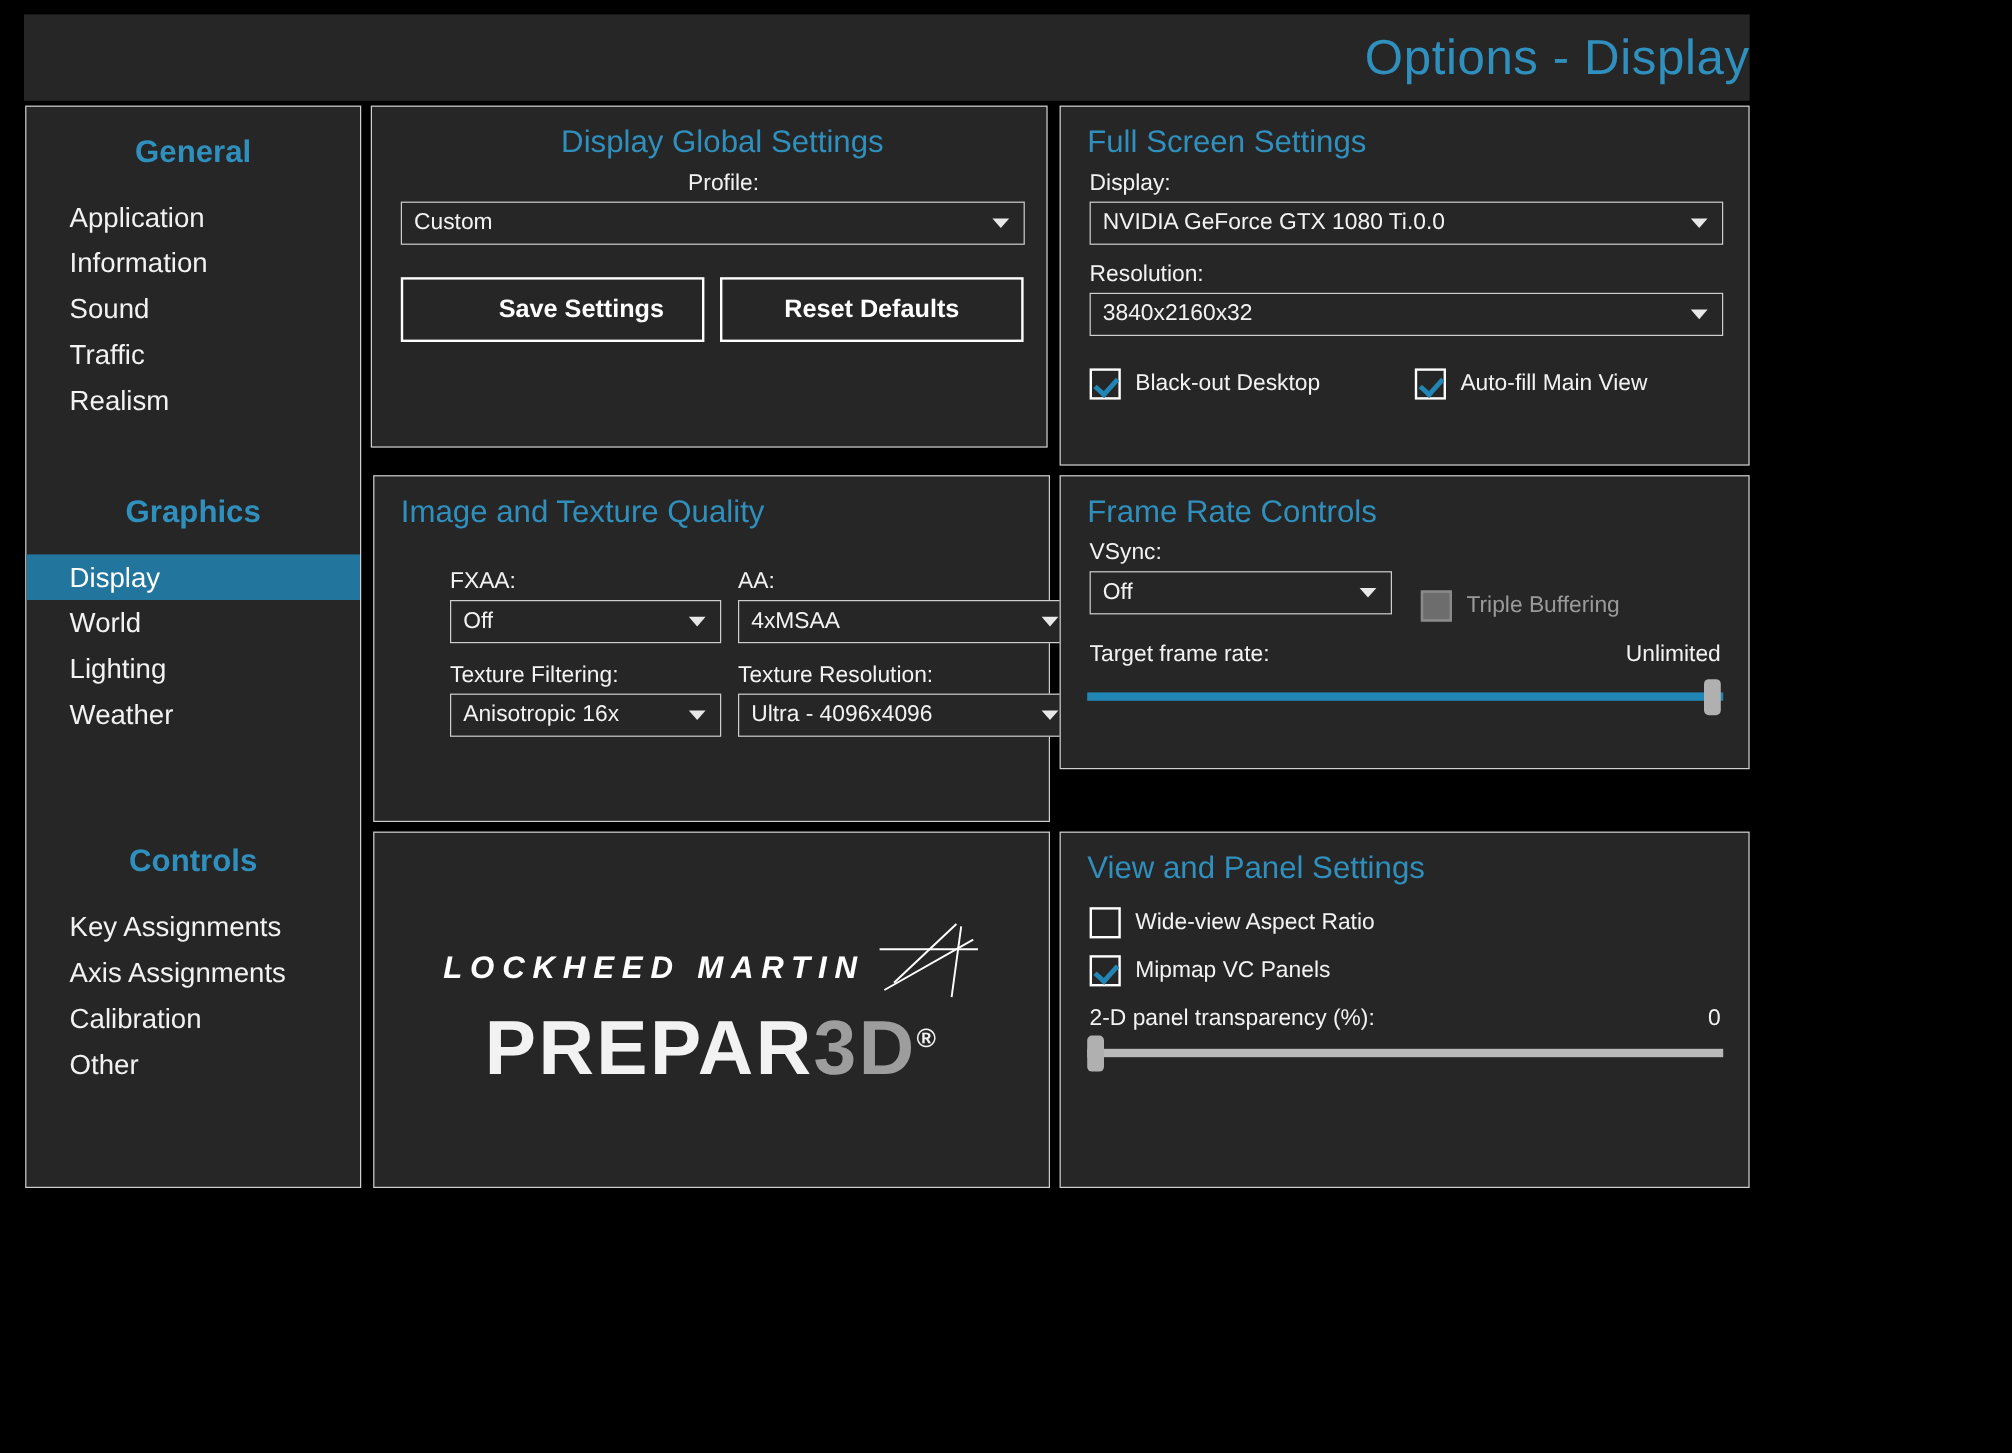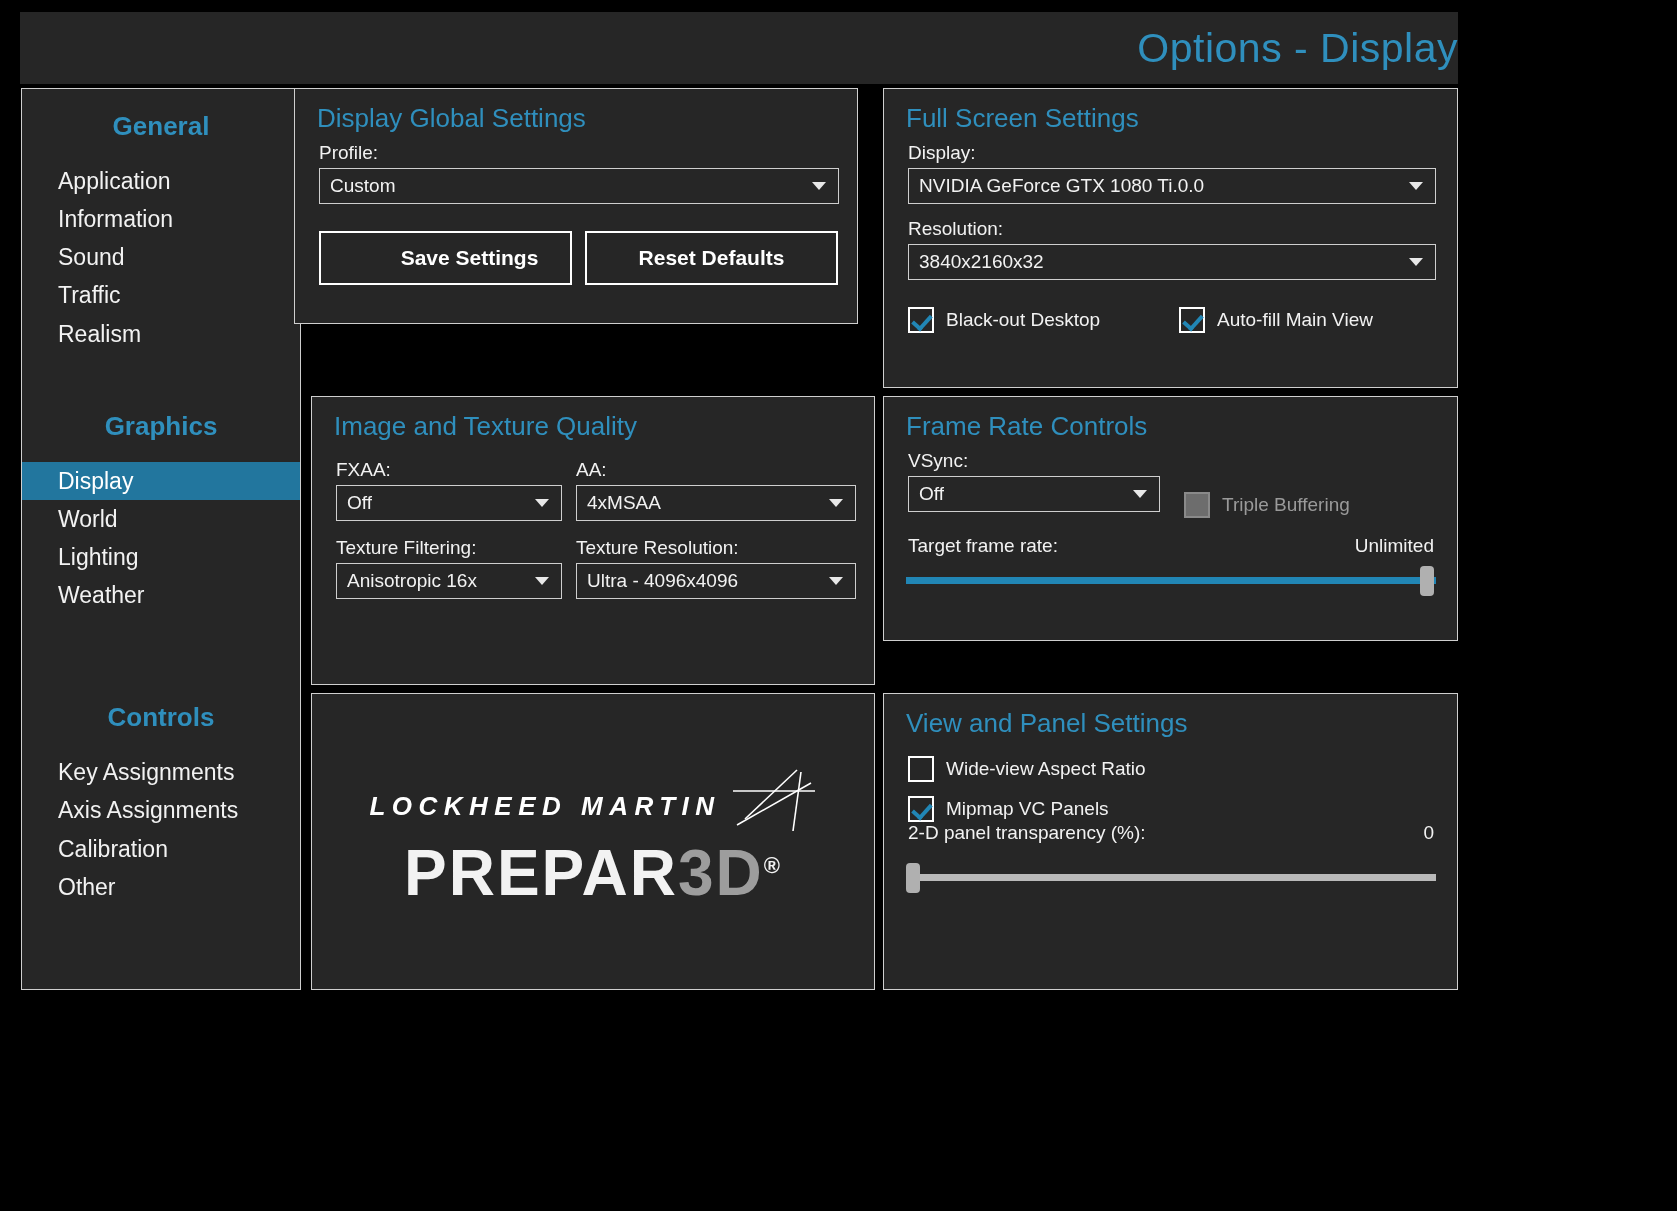--- a/index.html
+++ b/index.html
@@ -278,21 +278,21 @@
     <div class="side-header">Controls</div>
     <div class="side-spacer-sm"></div>
     <div class="side-item">Key Assignments</div>
     <div class="side-item">Axis Assignments</div>
     <div class="side-item">Calibration</div>
     <div class="side-item">Other</div>
   </div>
 
 </div>
 
-<div class="panel" style="left:294px; top:88px; width:564px; height:236px;">
+<div class="panel" style="left:309px; top:88px; width:564px; height:285px;text-align:center;">
   <div class="panel-title">Display Global Settings</div>
   <div class="field-label">Profile:</div>
   <div class="combo" style="width:520px;">
     <span class="combo-value">Custom</span>
     <span class="combo-arrow"></span>
   </div>
   <div class="btn" style="position:absolute; left:24px; top:142px; width:253px; height:54px;padding-left:48px;">Save Settings</div>
   <div class="btn" style="position:absolute; left:290px; top:142px; width:253px; height:54px;">Reset Defaults</div>
 </div>
 
@@ -315,21 +315,21 @@
   </div>
   <div class="chk-row" style="left:295px; top:218px;">
     <span class="chk-box checked"></span>
     <span class="chk-label">Auto-fill Main View</span>
   </div>
 </div>
 
 <div class="panel" style="left:311px; top:396px; width:564px; height:289px;">
   <div class="panel-title">Image and Texture Quality</div>
 
-  <div style="position:absolute; left:0; top:62px; width:100%;">
+  <div style="position:absolute; left:0; top:77px; width:100%;padding-left:39px;">
     <div style="display:flex;">
       <div style="width:264px;">
         <div class="field-label">FXAA:</div>
         <div class="combo" style="width:226px;">
           <span class="combo-value">Off</span>
           <span class="combo-arrow"></span>
         </div>
       </div>
       <div style="width:290px;">
         <div class="field-label" style="margin-left:0;">AA:</div>
@@ -406,21 +406,21 @@
   <div class="chk-row" style="left:24px; top:62px;">
     <span class="chk-box"></span>
     <span class="chk-label">Wide-view Aspect Ratio</span>
   </div>
 
   <div class="chk-row" style="left:24px; top:102px;">
     <span class="chk-box checked"></span>
     <span class="chk-label">Mipmap VC Panels</span>
   </div>
 
-  <div class="slider-row" style="left:24px; top:128px; width:526px;">
+  <div class="slider-row" style="left:24px; top:144px; width:526px;">
     <span class="slider-cap">2-D panel transparency (%):</span>
     <span class="slider-val">0</span>
   </div>
   <div class="slider-track plain" style="left:22px; top:180px; width:530px;">
     <span class="slider-thumb" style="left:0px;"></span>
   </div>
 </div>
 
 <div id="footer">
   

